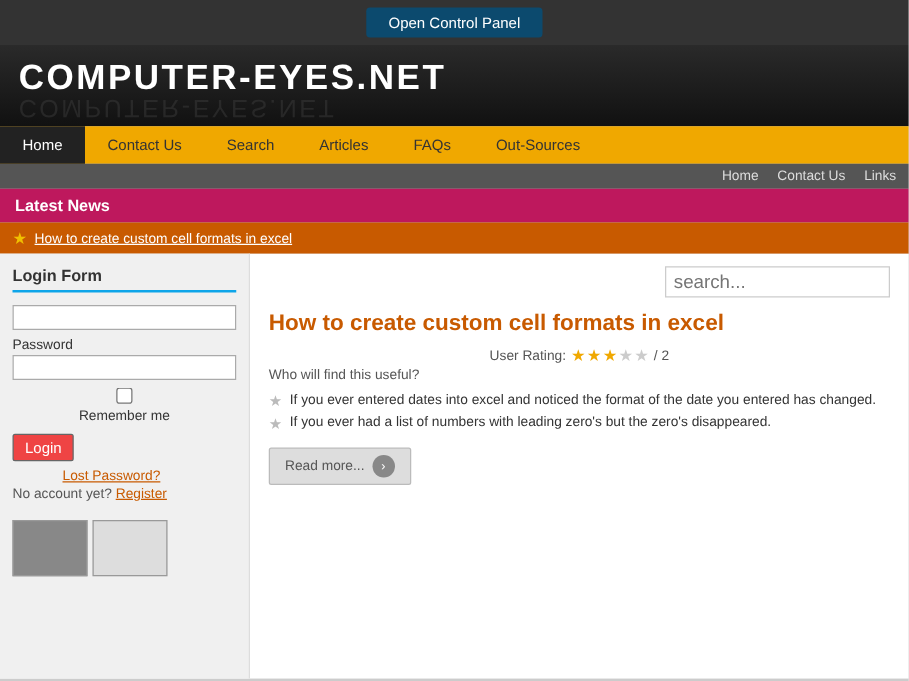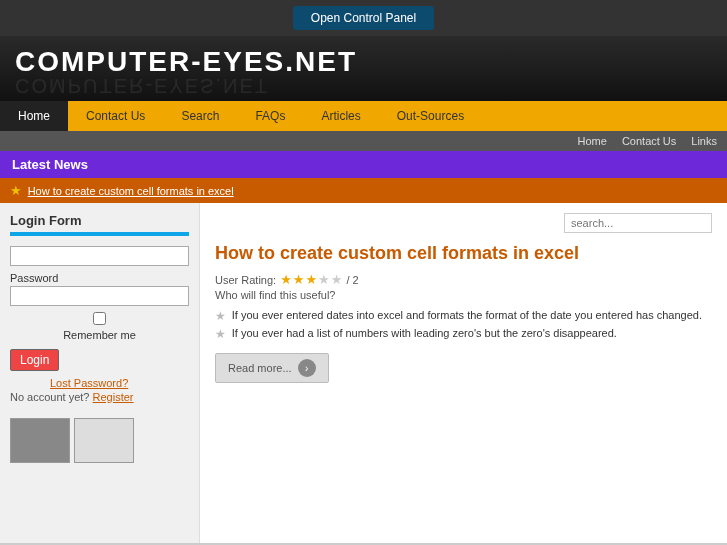--- a/index.html
+++ b/index.html
@@ -75,21 +75,21 @@
       gap: 15px;
     }
     .secondary-nav .nav-item {
       color: #ddd;
       font-size: 11px;
       cursor: pointer;
     }
 
     
     .latest-news-bar {
-      background: #6d28d9;
+      background: #be185d;
       color: #fff;
       font-size: 13px;
       font-weight: bold;
       padding: 6px 12px;
     }
 
     
     .news-item-bar {
       background: #c85a00;
       padding: 5px 10px;
@@ -121,21 +121,21 @@
       min-width: 200px;
       background: #f0f0f0;
       border-right: 1px solid #ddd;
       padding: 10px;
     }
     .login-form-title {
       font-size: 13px;
       font-weight: bold;
       color: #333;
       margin-bottom: 10px;
-      border-bottom: 4px solid #0ea5e9;
+      border-bottom: 2px solid #0ea5e9;
       padding-bottom: 4px;
     }
     .form-label {
       font-size: 11px;
       color: #333;
       display: block;
       margin-bottom: 2px;
       margin-top: 6px;
     }
     .form-input {
@@ -213,38 +213,39 @@
       padding: 10px 15px;
     }
     .search-bar-row {
       display: flex;
       justify-content: flex-end;
       margin-bottom: 10px;
     }
     .search-input {
       border: 1px solid #ccc;
       padding: 3px 6px;
-      font-size: 11px;
-      width: 148px;
+      font-size: 15px;
+      width: 180px;
       color: #aaa;
     }
 
     .article-title {
       color: #c85a00;
       font-size: 18px;
       font-weight: bold;
       margin-bottom: 8px;
     }
     .user-rating-row {
       display: flex;
       align-items: center;
       gap: 4px;
       font-size: 11px;
       color: #555;
       margin-bottom: 2px;
+      justify-content: center;
     }
     .stars-display {
       display: flex;
       gap: 1px;
     }
     .star-filled { color: #f0a800; font-size: 13px; }
     .star-empty { color: #ccc; font-size: 13px; }
     .who-useful {
       font-size: 11px;
       color: #555;
@@ -297,22 +298,22 @@
 
 <div class="header">
   <div class="site-title">COMPUTER-EYES.NET</div>
   <span class="site-title-reflection">COMPUTER-EYES.NET</span>
 </div>
 
 <nav class="primary-nav">
   <div class="nav-item active">Home</div>
   <div class="nav-item">Contact Us</div>
   <div class="nav-item">Search</div>
+  <div class="nav-item">Articles</div>
   <div class="nav-item">FAQs</div>
-  <div class="nav-item">Articles</div>
   <div class="nav-item">Out-Sources</div>
 </nav>
 
 <div class="secondary-nav">
   <span class="nav-item">Home</span>
   <span class="nav-item">Contact Us</span>
   <span class="nav-item">Links</span>
 </div>
 
 <div class="latest-news-bar">
@@ -378,21 +379,21 @@
       <span>/ 2</span>
     </div>
 
     
     <div class="who-useful">Who will find this useful?</div>
 
     
     <ul class="bullet-list">
       <li>
         <span class="star-bullet">★</span>
-        <span>If you ever entered dates into excel and formats the format of the date you entered has changed.</span>
+        <span>If you ever entered dates into excel and noticed the format of the date you entered has changed.</span>
       </li>
       <li>
         <span class="star-bullet">★</span>
         <span>If you ever had a list of numbers with leading zero's but the zero's disappeared.</span>
       </li>
     </ul>
 
     
     <button class="read-more-btn">
       <span>Read more...</span>

